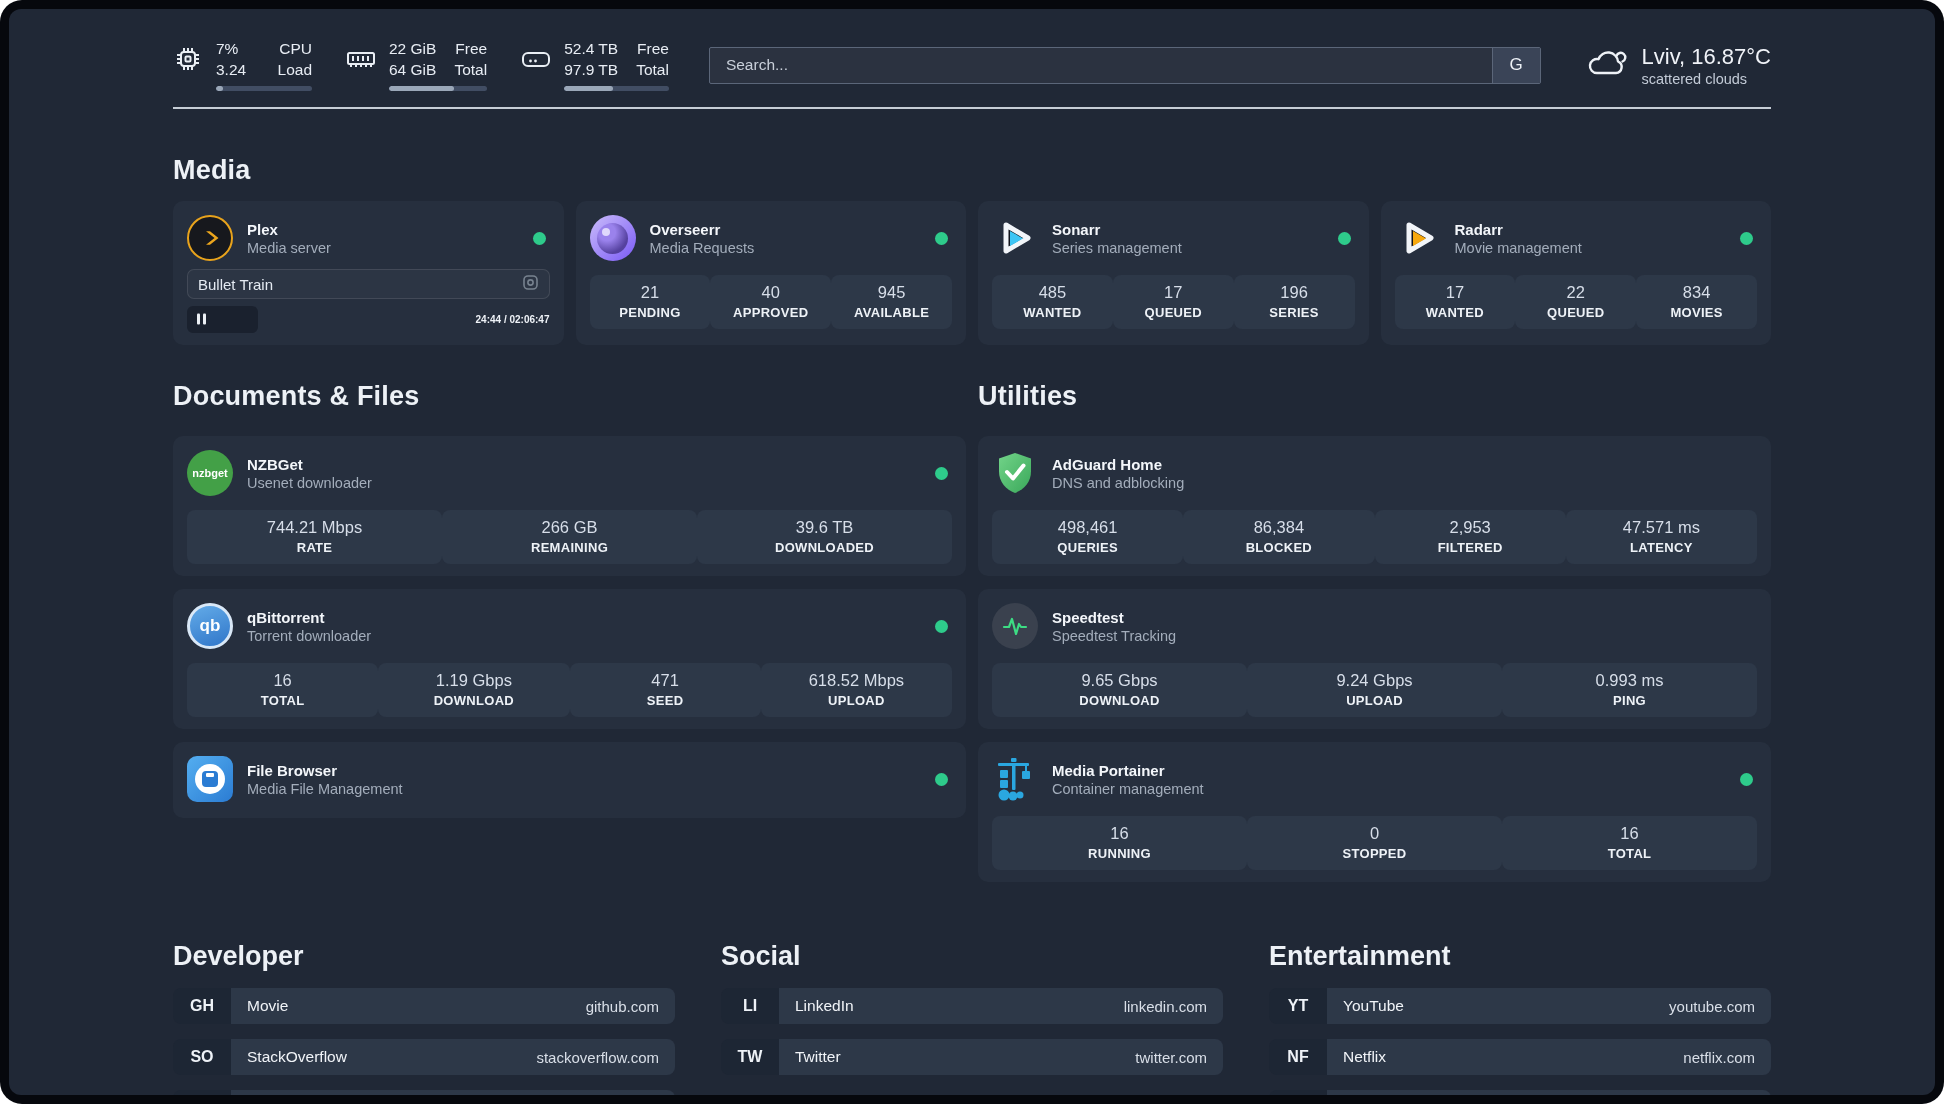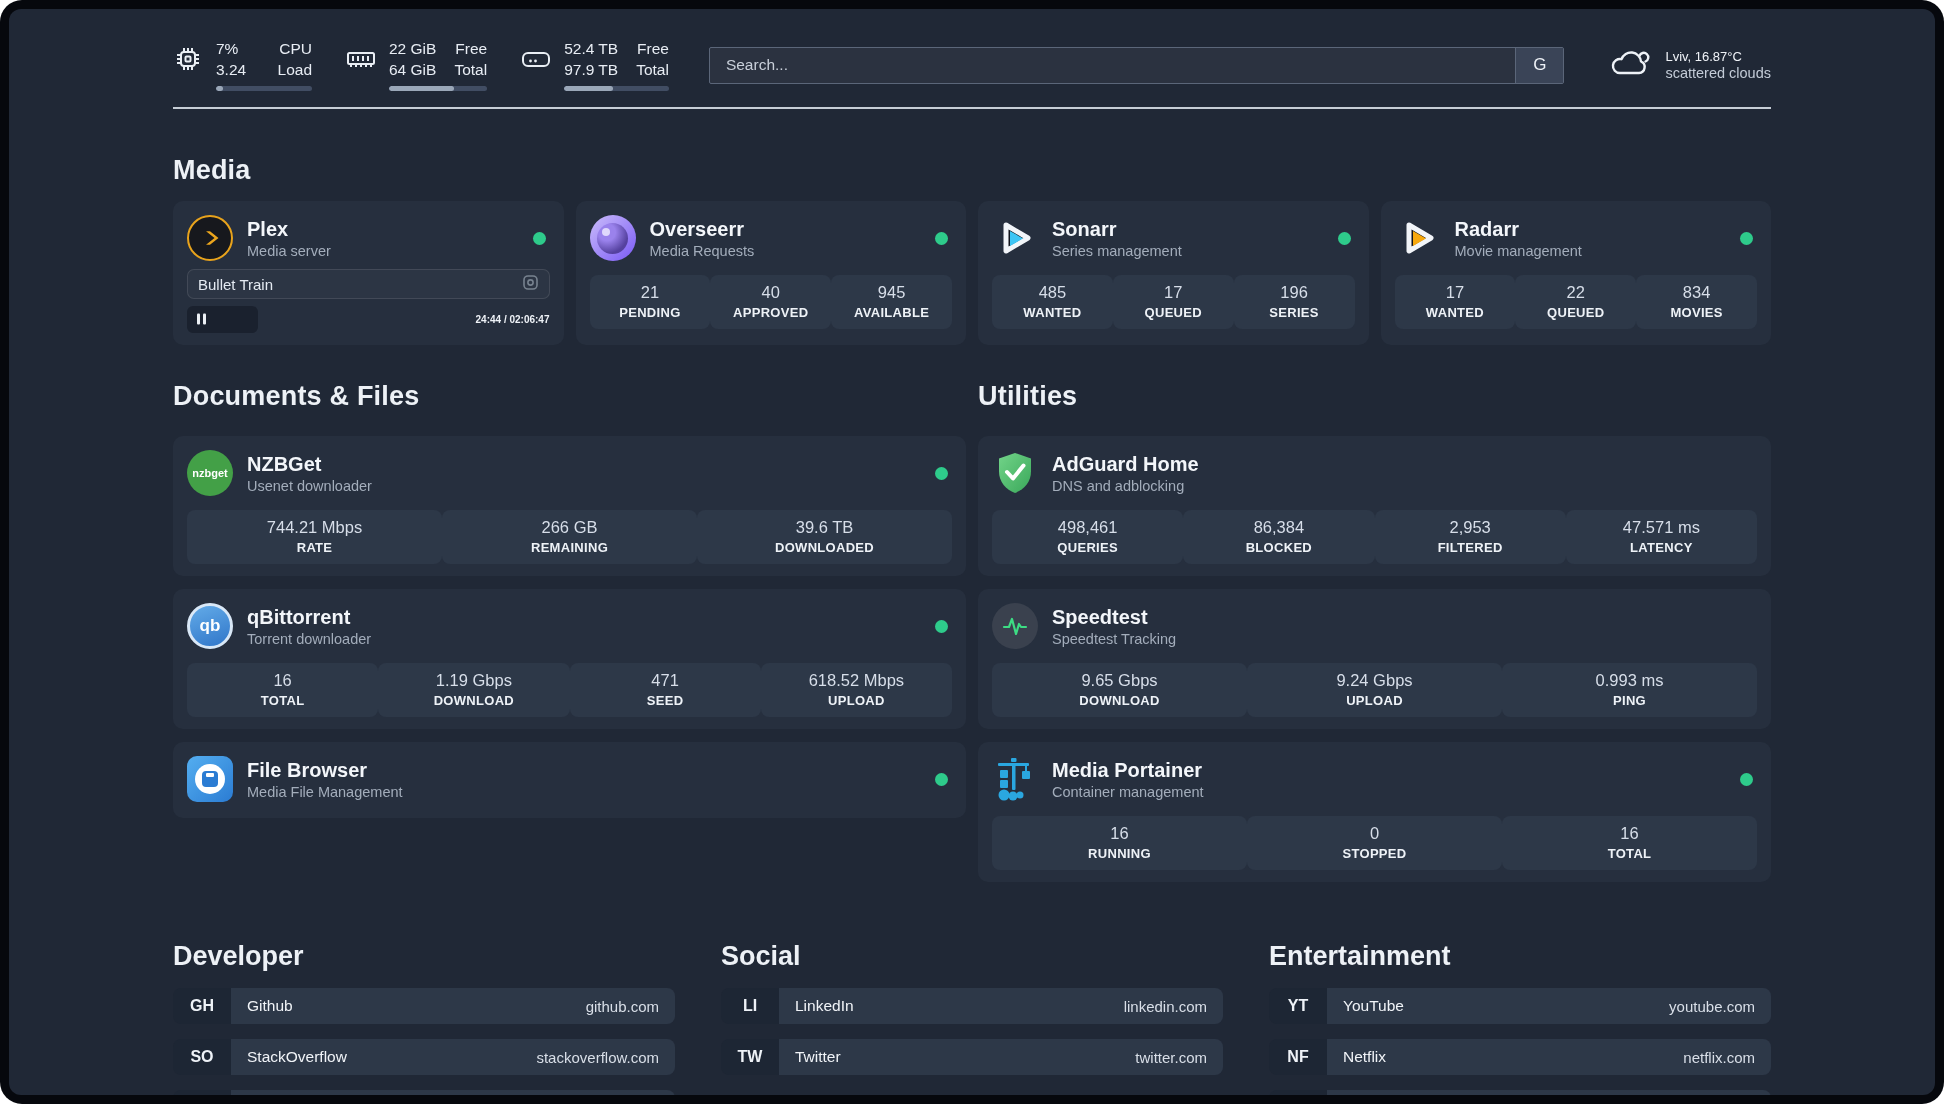--- a/index.html
+++ b/index.html
@@ -24,34 +24,34 @@
   .searchwrap { flex:1; margin:0 44px 0 40px; height:37px; border:1.5px solid #5b6679; border-radius:2px;
     background:rgba(255,255,255,0.05); display:flex; align-items:stretch; overflow:hidden; }
   .searchwrap input { flex:1; background:transparent; border:none; outline:none; padding:0 16px;
     font-size:15.5px; color:#eef2f7; font-family:"Liberation Sans", sans-serif; }
   .searchwrap input::placeholder { color:#c9d0da; }
   .search-engine { width:48px; background:#3a4457; border-left:1.5px solid #5b6679; display:flex;
     align-items:center; justify-content:center; font-size:17px; color:#eef2f7; cursor:pointer; }
 
   .weather { display:flex; align-items:center; gap:13px; }
   .weather-text { display:flex; flex-direction:column; gap:1px; }
-  .weather-title { font-size:13px; color:#f0f3f8; }
+  .weather-title { font-size:22px; color:#f0f3f8; }
   .weather-sub { font-size:14.5px; color:#c3cbd7; }
 
   .divider { margin-top:16px; border-bottom:2px solid rgba(228,234,242,0.85); }
 
   
   .section-title { font-size:27px; font-weight:600; color:#edf1f6; letter-spacing:.2px; }
   .media-section { margin-top:46px; }
   .media-grid { margin-top:15px; display:grid; grid-template-columns:repeat(4,1fr); gap:12px; }
 
   .card { background:#262f3e; border-radius:10px; padding:10px 14px 12px 14px; }
   .card-header { display:flex; align-items:center; gap:14px; min-height:54px; }
   .card-titles { display:flex; flex-direction:column; gap:2px; }
-  .card-title { font-size:20px; font-weight:600; color:#f3f6fa; }
+  .card-title { font-size:15px; font-weight:600; color:#f3f6fa; }
   .card-sub { font-size:14.5px; color:#a3adbb; }
   .status-dot { width:13px; height:13px; border-radius:50%; background:var(--status,#2ecb8b); margin-left:auto; margin-right:4px; flex:0 0 auto; }
 
   .stats { display:grid; margin-top:10px; }
   .stats.c3 { grid-template-columns:repeat(3,1fr); }
   .stats.c4 { grid-template-columns:repeat(4,1fr); }
   .stat { background:#2d3848; border-radius:8px; text-align:center; padding:8px 4px 9px 4px; }
   .stat-value { font-size:16.5px; color:#d7dee9; }
   .stat-label { margin-top:3px; font-size:13px; font-weight:700; color:#eef2f7; letter-spacing:.3px; }
 
@@ -514,21 +514,21 @@
       </div>
     </div>
   </div>
 
   <div class="bookmarks">
     <div>
       <div class="bm-group-title">Developer</div>
       <div class="bm-item">
         <span class="bm-abbr">GH</span>
         <span class="bm-bar">
-          <span class="bm-name">Github</span>
+          <span class="bm-name">Movie</span>
           <span class="bm-url">github.com</span>
         </span>
       </div>
       <div class="bm-item">
         <span class="bm-abbr">SO</span>
         <span class="bm-bar">
           <span class="bm-name">StackOverflow</span>
           <span class="bm-url">stackoverflow.com</span>
         </span>
       </div>

